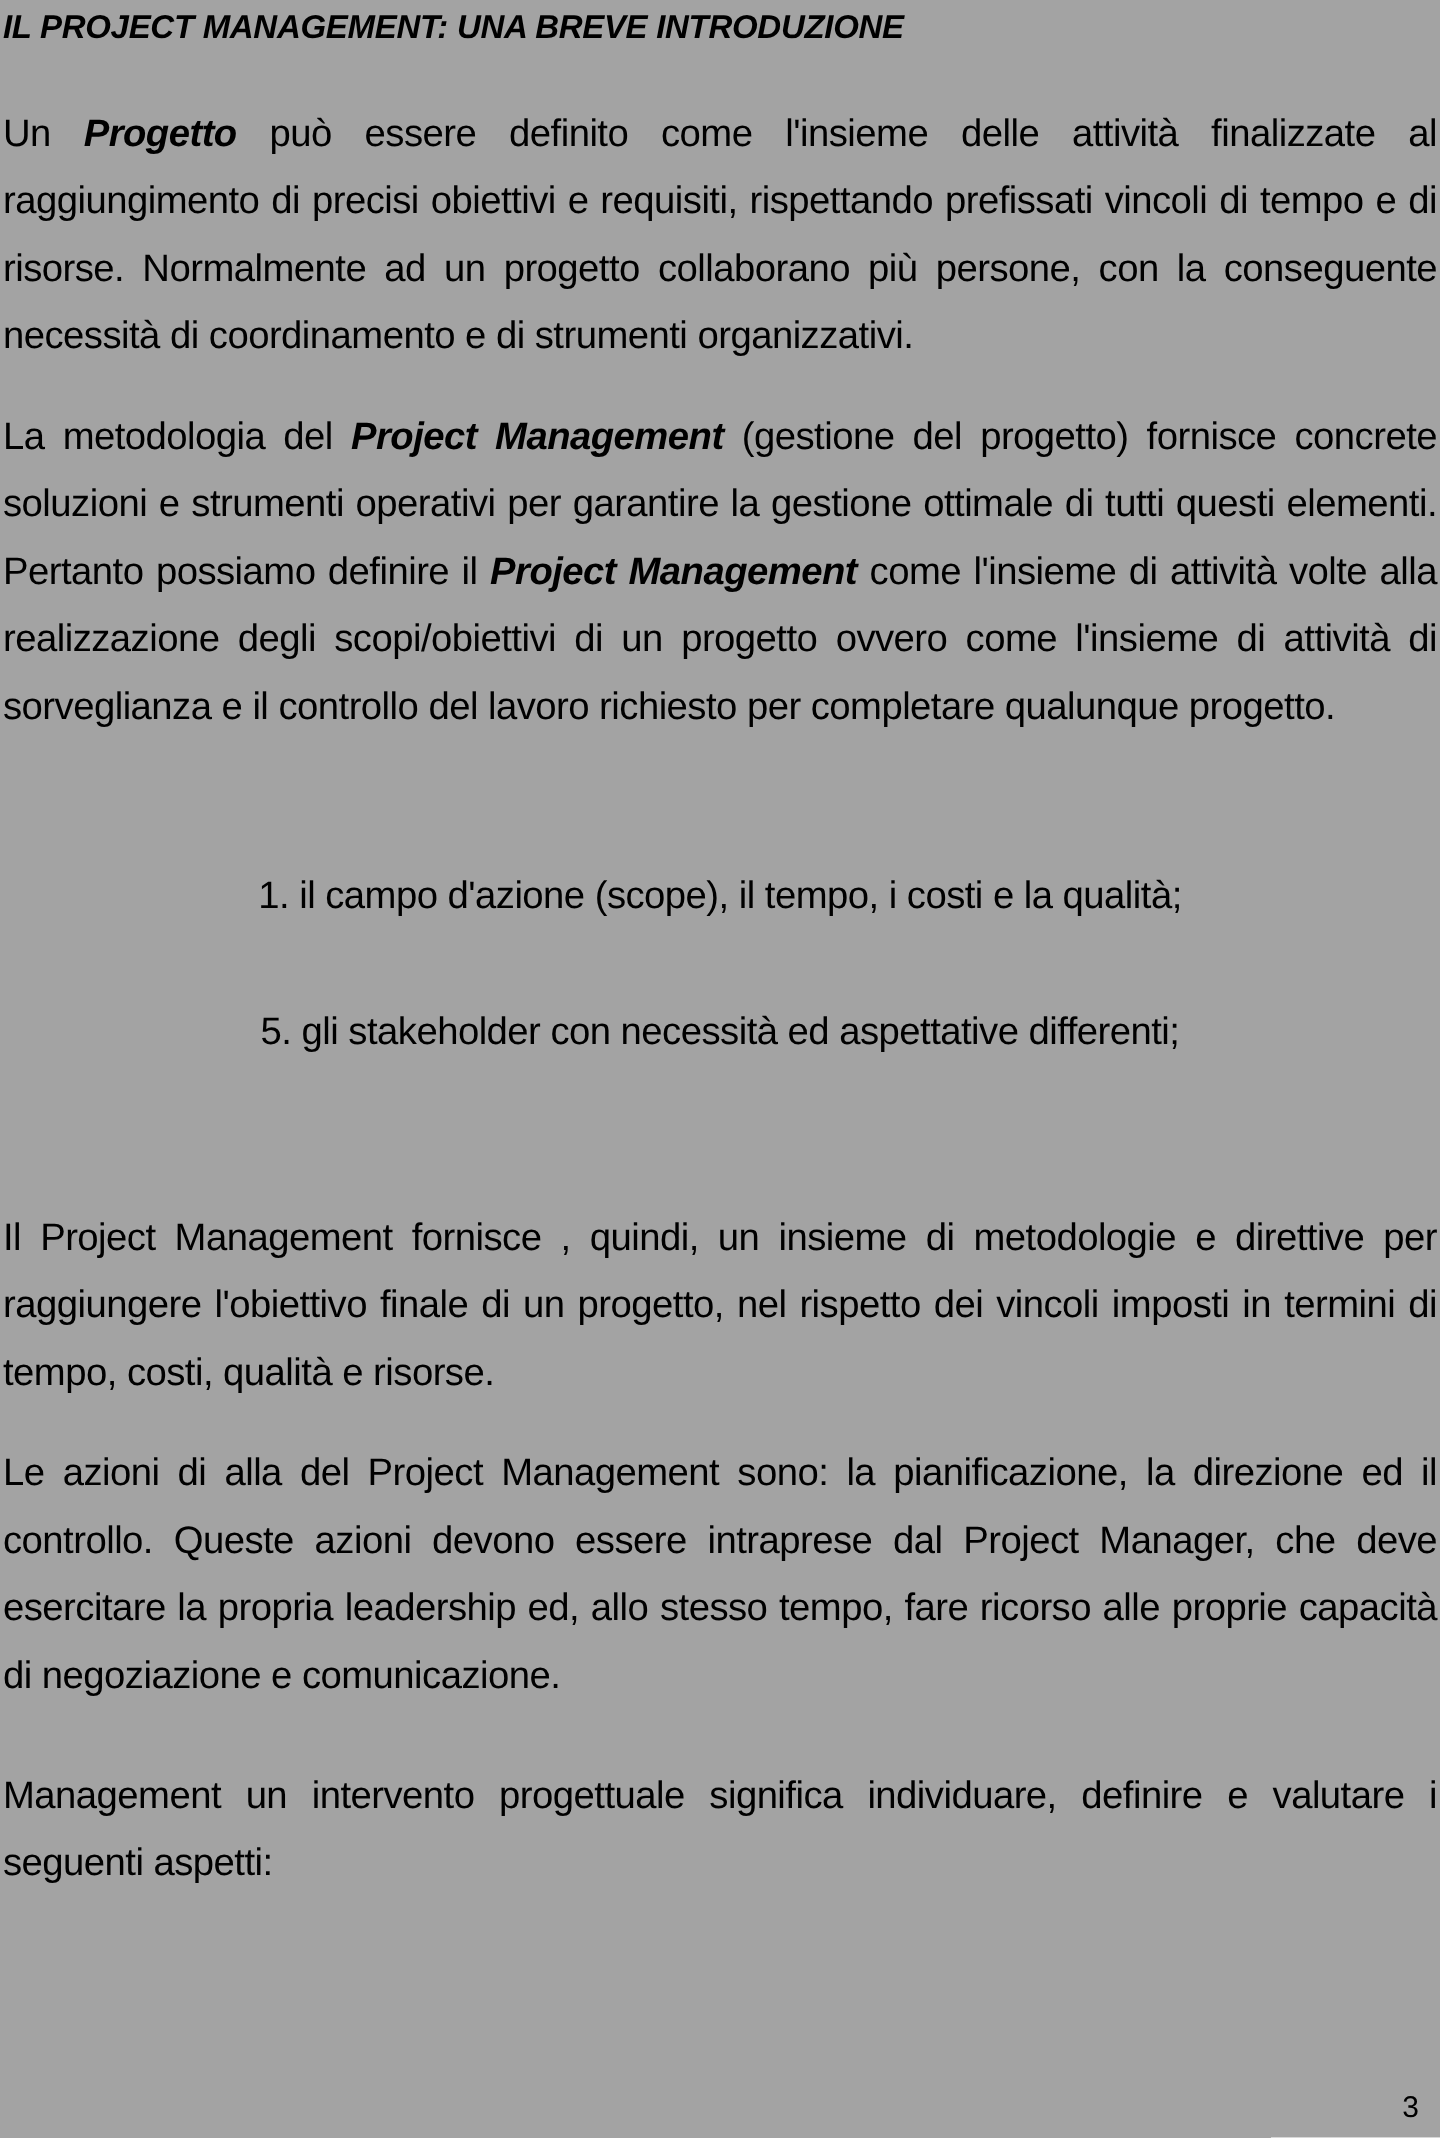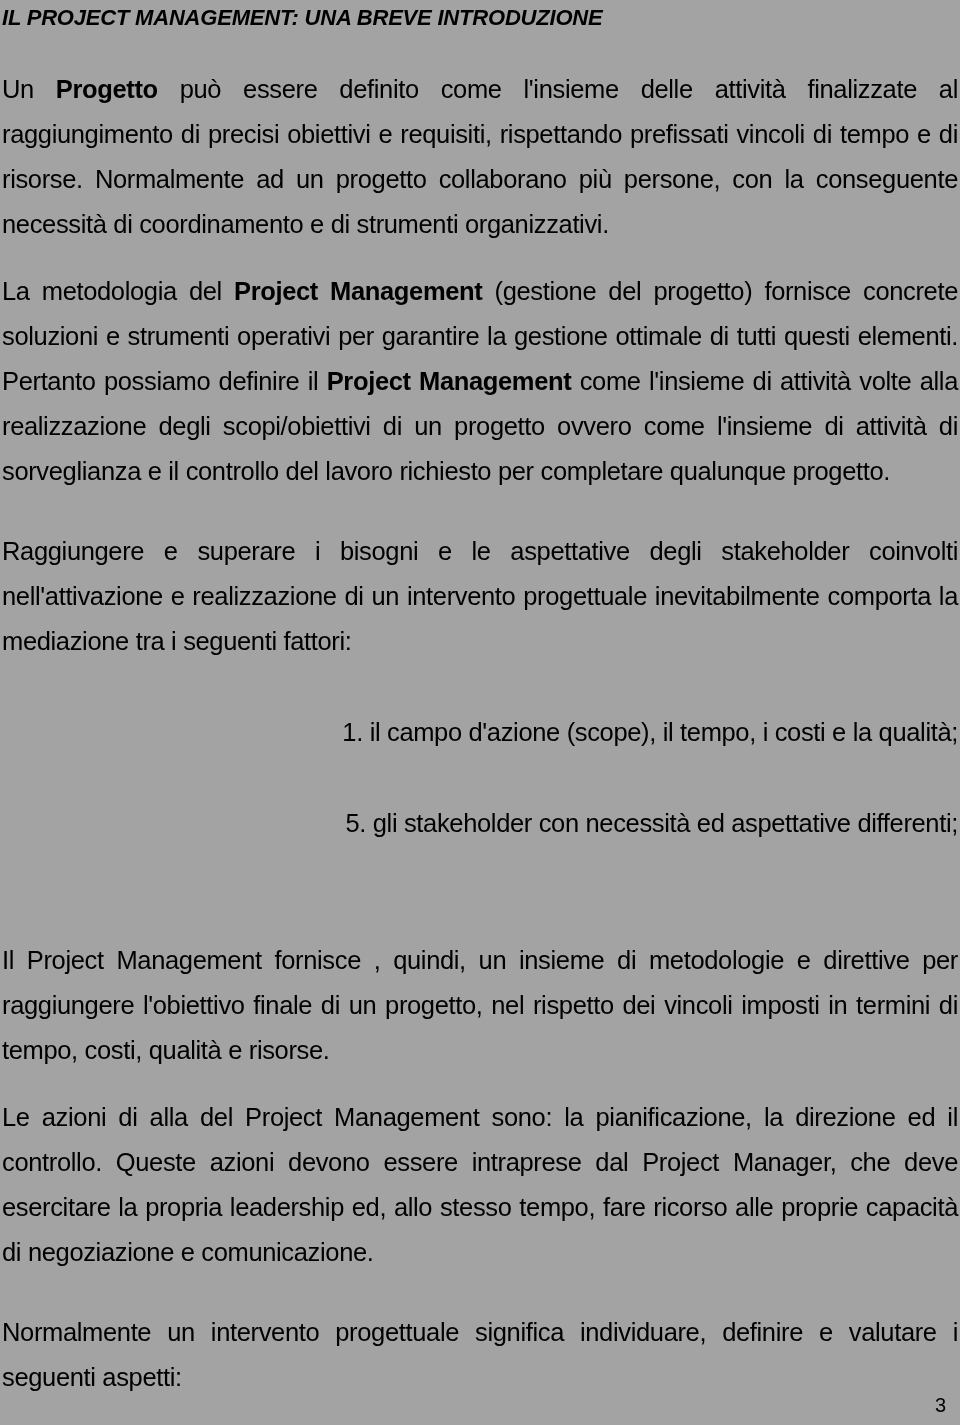--- a/index.html
+++ b/index.html
@@ -44,27 +44,27 @@
     margin: 0;
     padding: 0;
     text-align: justify;
     text-justify: inter-word;
     letter-spacing: -0.35px;
     word-spacing: 0px;
     -webkit-hyphens: none;
     hyphens: none;
   }
   p.para.nojust {
-    text-align: right;
+    text-align: center;
   }
   .spacer-sm { height: 22px; }
   .spacer-md { height: 35px; }
   .spacer-lg { height: 46px; }
   .b  { font-weight: normal; }
-  .bi { font-weight: bold; }
+  .bi { font-weight: bold; font-style: italic; }
   .page-number {
     position: absolute;
     right: 14px;
     bottom: 8px;
     font-size: 20px;
     line-height: 24px;
     text-align: right;
     font-weight: normal;
   }
 </style>
@@ -79,21 +79,20 @@
     <div class="spacer-md"></div>
 
     <p class="para"><span>Un </span><span class="bi">Progetto</span><span> può essere definito come l'insieme delle </span><span class="b">attività finaliz</span><span>zate al </span><span class="b">raggiungimento</span><span> di </span><span class="b">precisi obiettivi e requisiti</span><span>, rispettando prefissati vincoli di tempo e di risorse. Normalmente ad un progetto collaborano più persone, con la conseguente necessità di coordinamento e di strumenti organizzativi.</span></p>
 
     <div class="spacer-sm"></div>
 
     <p class="para"><span>La </span><span class="b">metodologia del </span><span class="bi">Project Management</span><span>  (gestione del progetto) fornisce concrete soluzioni e strumenti operativi per garantire la gestione ottimale di tutti questi elementi. Pertanto possiamo definire il </span><span class="bi">Project Management</span><span>  come l'insieme di attività volte alla realizzazione degli scopi/obiettivi di un progetto ovvero come l'insieme di   attività di   sorveglianza e il controllo del lavoro richiesto per completare qualunque progetto.</span></p>
 
     <div class="spacer-md"></div>
 
-    <p class="para"><span>Raggiungere e superare i bisogni e le aspettative degli stakeholder coinvolti nell'attivazione e realizzazione di un intervento progettuale inevitabilmente comporta la mediazione tra i seguenti fattori:</span></p>
 
     <div class="spacer-lg"></div>
 
     <p class="para nojust"><span>1. il campo d'azione (scope), il tempo, i costi e la qualità;</span></p>
 
     <div class="spacer-lg"></div>
 
     <p class="para nojust"><span>5. gli stakeholder con necessità ed aspettative differenti;</span></p>
 
     <div class="spacer-lg"></div>
@@ -102,18 +101,18 @@
     <div class="spacer-lg"></div>
 
     <p class="para"><span>Il Project Management fornisce , quindi, un insieme di metodologie e direttive per raggiungere l'obiettivo finale di un progetto, nel rispetto dei vincoli imposti in termini di tempo, costi, qualità e risorse.</span></p>
 
     <div class="spacer-sm"></div>
 
     <p class="para"><span>Le azioni di alla del </span><span class="b">Project Management</span><span> sono: la pianificazione, la direzione ed il controllo. Queste azioni devono essere intraprese dal Project Manager, che deve esercitare la propria leadership ed, allo stesso tempo, fare ricorso alle proprie capacità di negoziazione e comunicazione.</span></p>
 
     <div class="spacer-md"></div>
 
-    <p class="para"><span class="b">Normalmente</span><span> un intervento progettuale   significa individuare, definire e valutare i seguenti aspetti:</span></p>
+    <p class="para"><span class="b">Management</span><span> un intervento progettuale   significa individuare, definire e valutare i seguenti aspetti:</span></p>
 
   </div>
 
   <div class="page-number">3</div>
 </div>
 
 </body></html>

